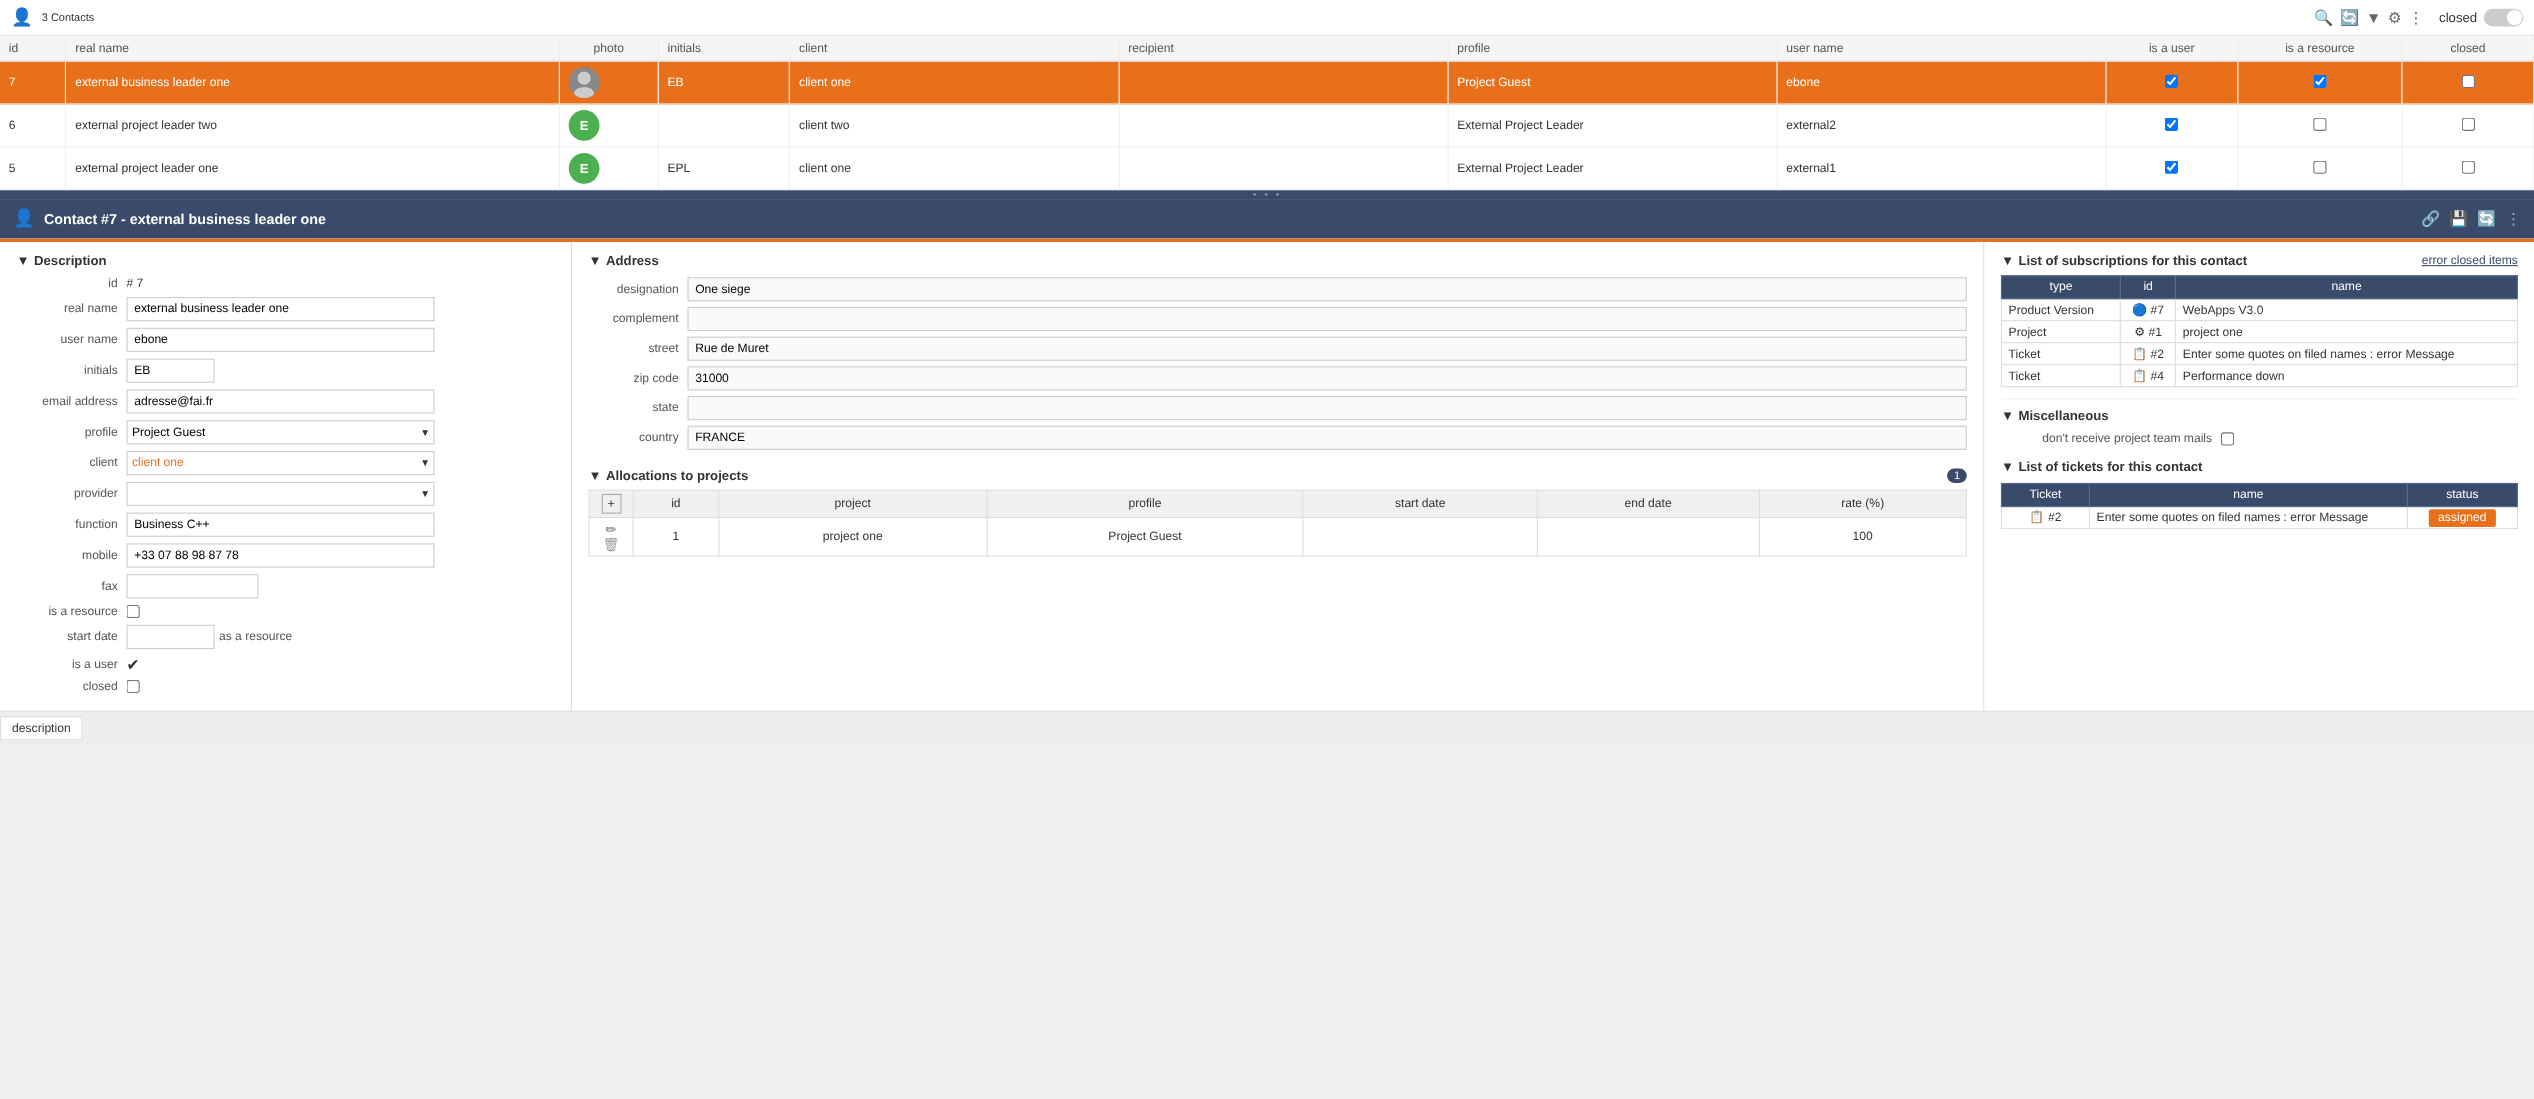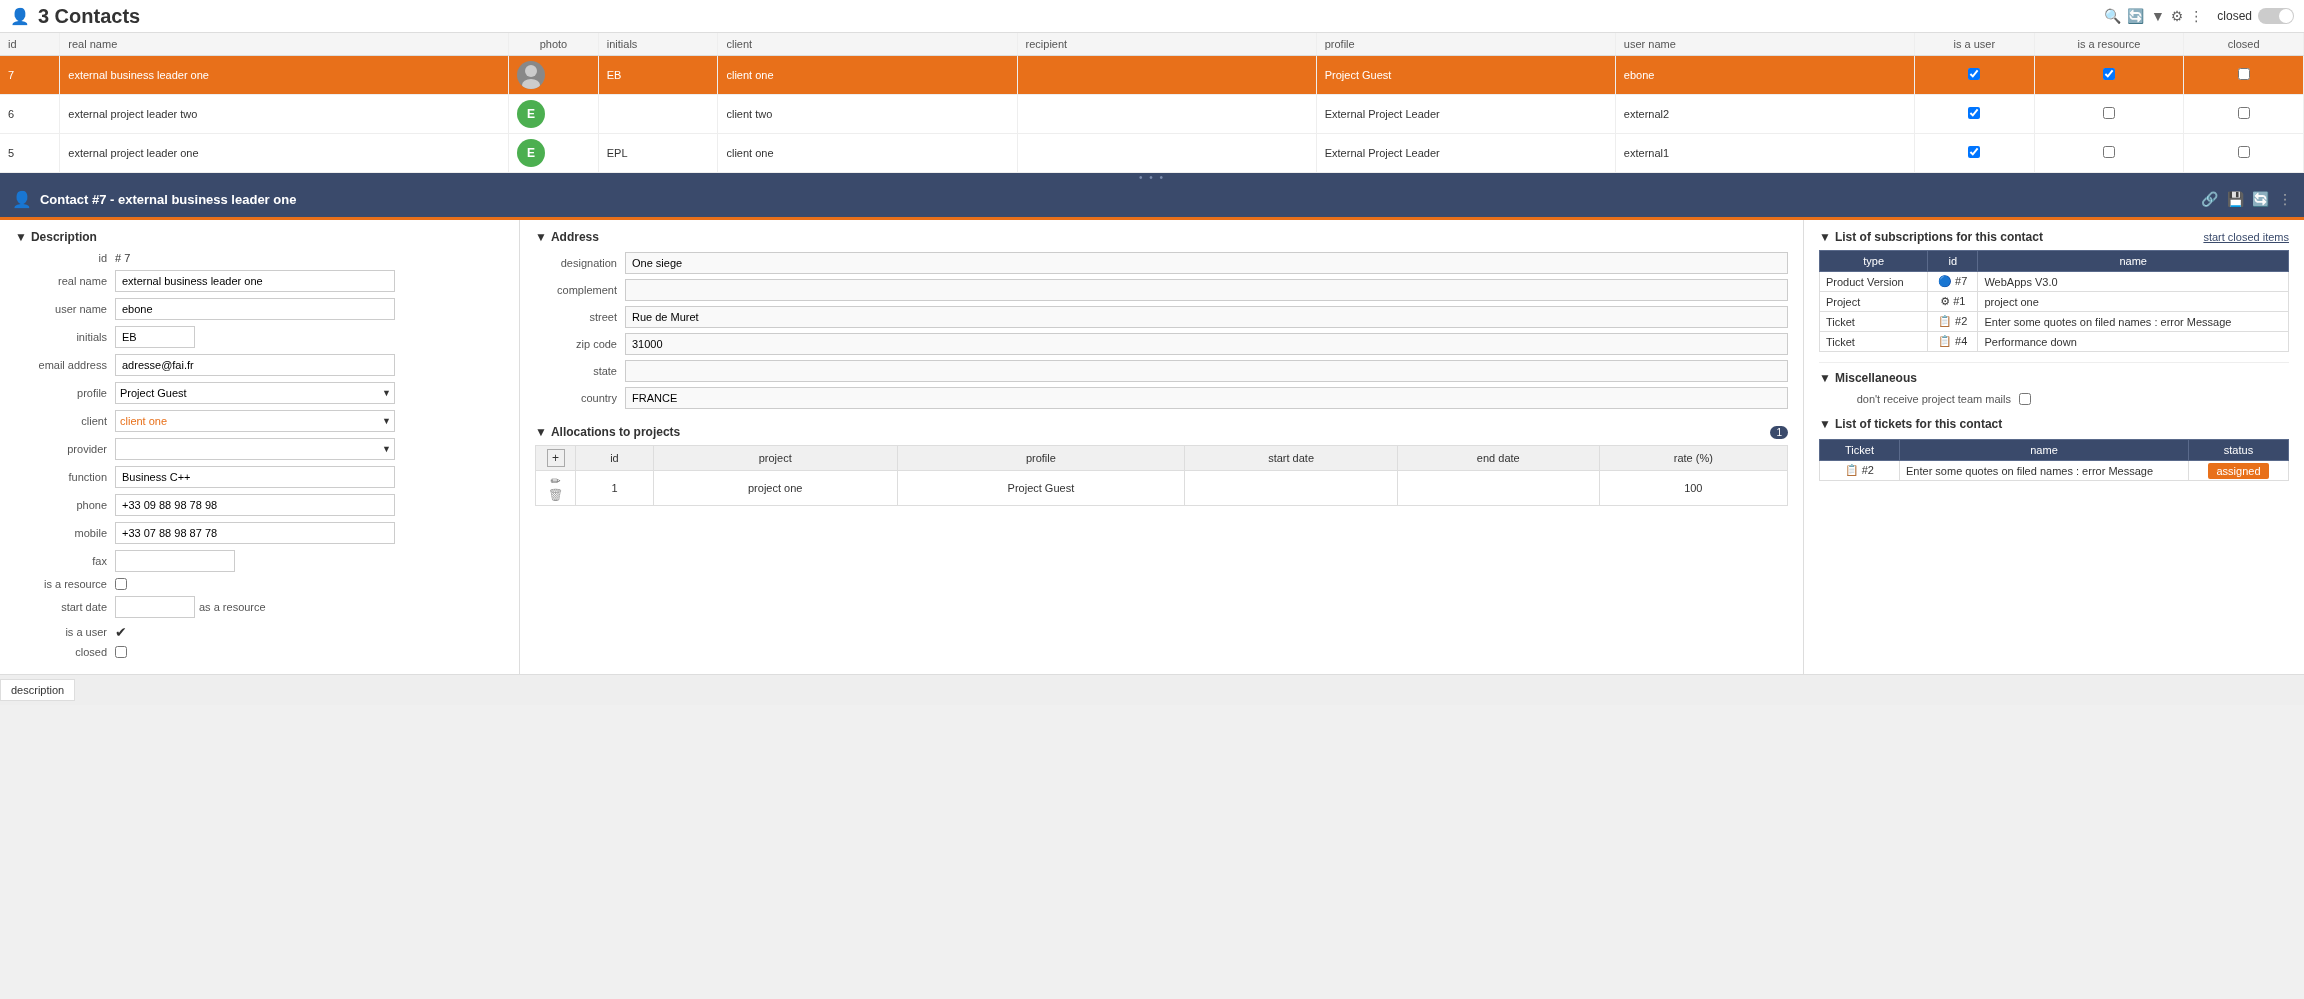--- a/index.html
+++ b/index.html
@@ -4,21 +4,21 @@
   <style>
     * { box-sizing: border-box; margin: 0; padding: 0; }
     body { font-family: Arial, sans-serif; font-size: 12px; background: #f0f0f0; color: #333; overflow-x: hidden; }
 
     
     .top-bar {
       display: flex; align-items: center; justify-content: space-between;
       background: #fff; border-bottom: 1px solid #ddd; padding: 0 10px; height: 33px;
     }
     .top-bar-left { display: flex; align-items: center; gap: 8px; }
-    .top-bar-title { font-weight: bold; font-size: 20px; }
+    .top-bar-title { font-weight: normal; font-size: 10px; }
     .top-bar-icons { display: flex; align-items: center; gap: 6px; }
     .toggle-switch { width: 36px; height: 16px; background: #ccc; border-radius: 8px; display: inline-block; position: relative; }
     .toggle-switch::after { content: ''; position: absolute; width: 14px; height: 14px; background: #fff; border-radius: 50%; top: 1px; right: 1px; }
 
     
     .table-section { background: #fff; }
     .contacts-table { width: 100%; border-collapse: collapse; }
     .contacts-table th {
       background: #f5f5f5; border-bottom: 1px solid #ddd; border-right: 1px solid #eee;
       padding: 5px 8px; text-align: left; font-weight: normal; font-size: 11px; color: #555;
@@ -284,24 +284,20 @@
         </select>
         <span class="select-arrow">▼</span>
       </div>
     </div>
 
     <div class="form-row">
       <span class="form-label">function</span>
       <input type="text" class="form-input form-input-wide" value="Business C++" style="">
     </div>
 
-    <div class="form-row">
-      <span class="form-label">phone</span>
-      <input type="text" class="form-input form-input-wide" value="+33 09 88 98 78 98" style="">
-    </div>
 
     <div class="form-row">
       <span class="form-label">mobile</span>
       <input type="text" class="form-input form-input-wide" value="+33 07 88 98 87 78" style="">
     </div>
 
     <div class="form-row">
       <span class="form-label">fax</span>
       <input type="text" class="form-input form-input-med" value="" style="">
     </div>
@@ -401,21 +397,21 @@
   </div>
 
   <div class="right-panel">
 
     <div>
       <div style="display:flex; align-items:center; justify-content:space-between;">
         <div class="section-title" style="margin-bottom:0;">
           <span>▼</span>
           <span>List of subscriptions for this contact</span>
         </div>
-        <span class="show-closed">start closed items</span>
+        <span class="show-closed">error closed items</span>
       </div>
       <table class="subs-table">
         <thead>
           <tr>
             <th>type</th>
             <th>id</th>
             <th>name</th>
           </tr>
         </thead>
         <tbody id="subs-tbody">

